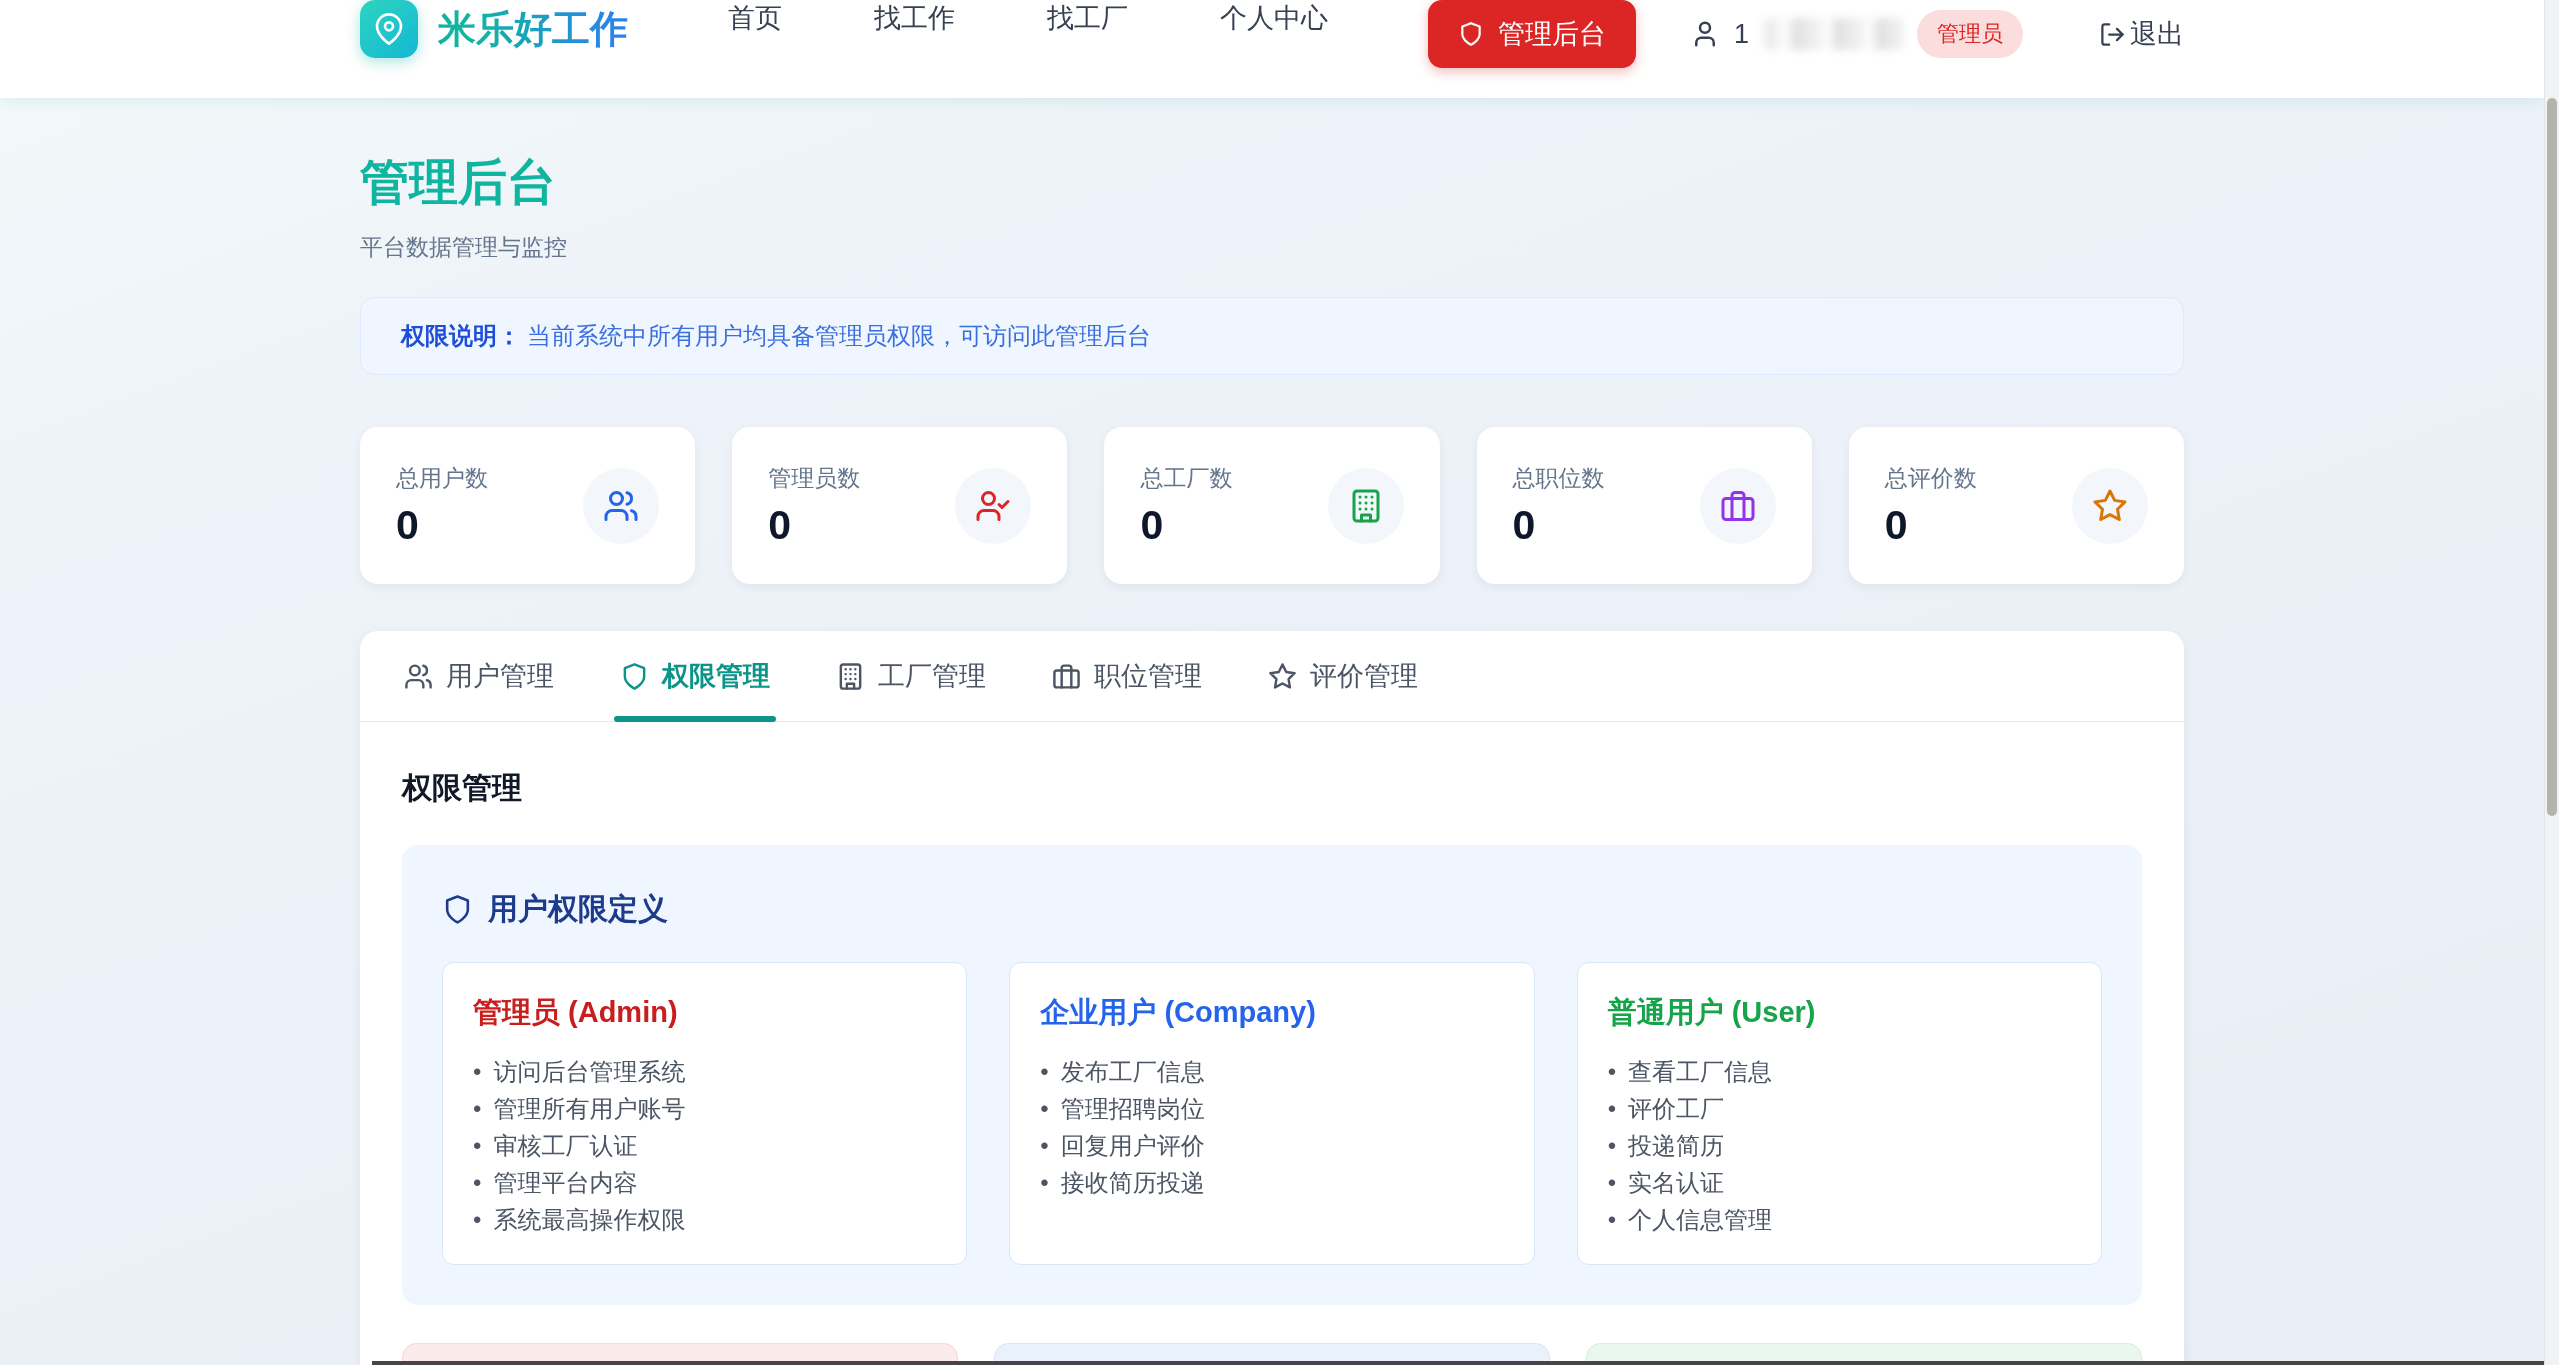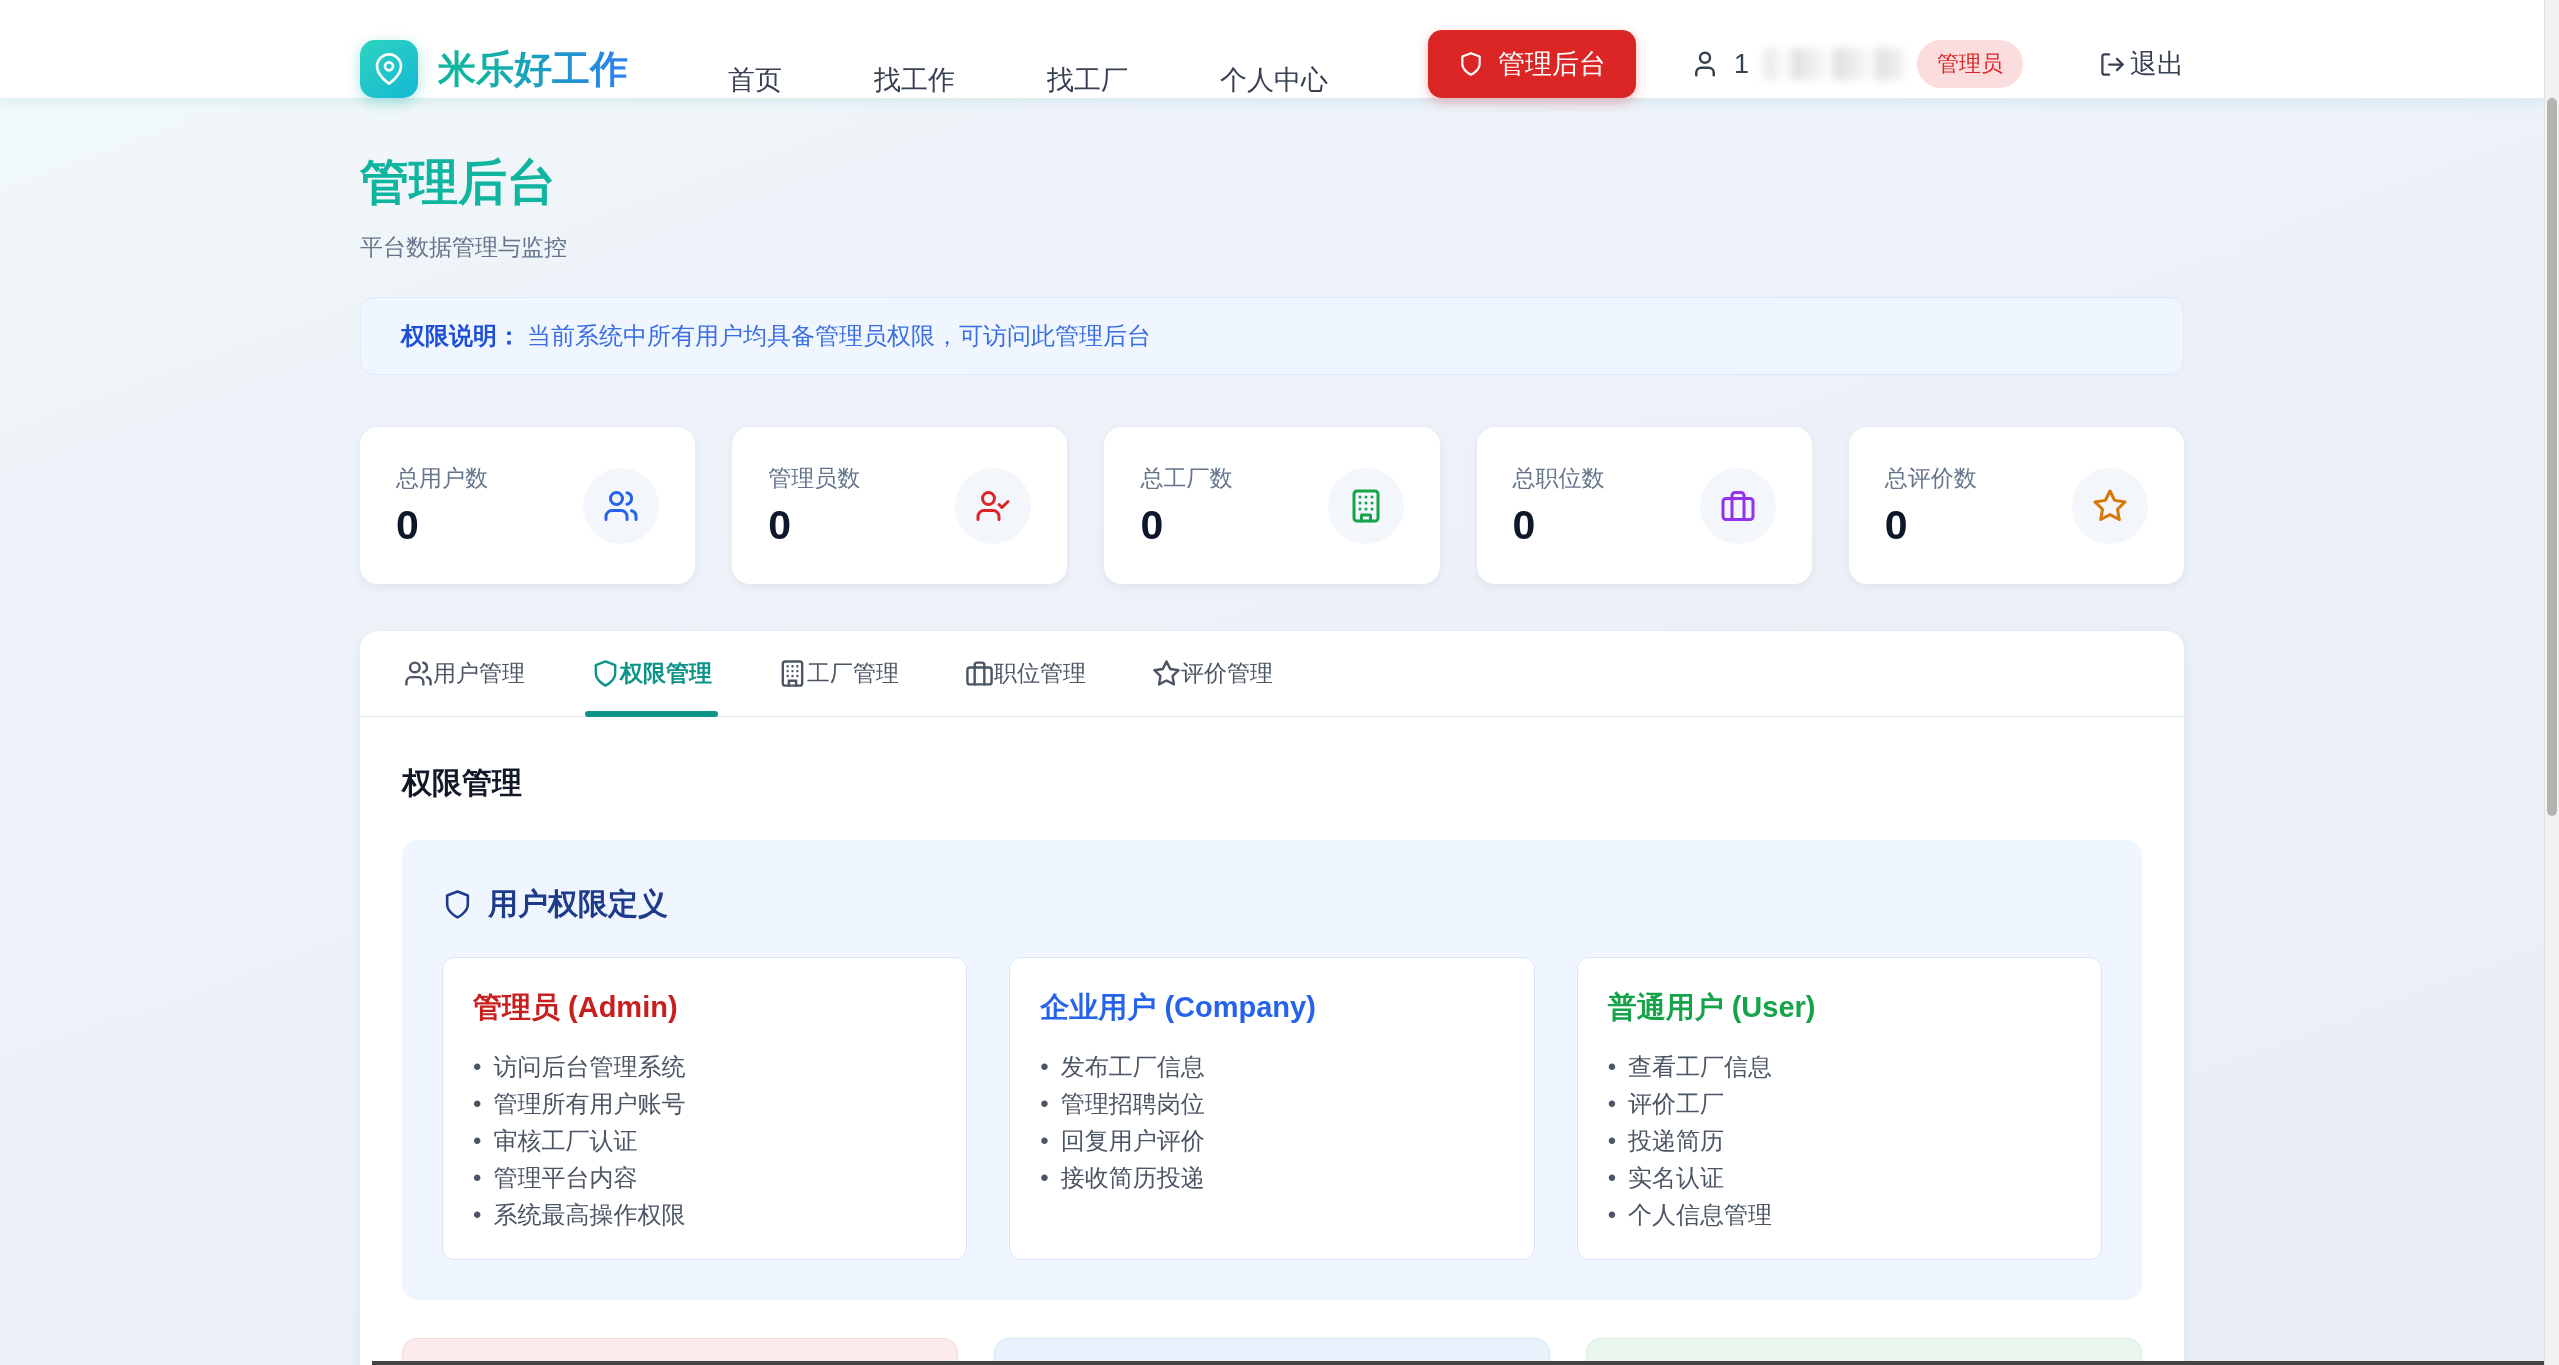--- a/index.html
+++ b/index.html
@@ -7,21 +7,21 @@
   body {
     font-family:"Liberation Sans","DejaVu Sans",sans-serif;
     background:linear-gradient(160deg,#f2faf9 0%,#eef2f9 25%,#e9eef6 100%);
     position:relative; color:#111827;
   }
   .viewport { position:absolute; top:0; left:0; right:15px; bottom:0; overflow:hidden; }
   .container { width:1824px; margin:0 auto; }
 
   
   .navbar { background:#ffffff; height:98px; box-shadow:0 2px 14px rgba(13,148,136,.12); position:relative; z-index:5; }
-  .nav-inner { height:98px; display:flex; align-items:flex-end; justify-content:space-between; }
+  .nav-inner { height:98px; display:flex; align-items:flex-start; justify-content:space-between; }
   .brand { display:flex; align-items:center; gap:20px; }
   .logo-box { width:58px; height:58px; border-radius:15px; background:linear-gradient(140deg,#2dd4bf 0%,#14b8d4 100%);
     display:flex; align-items:center; justify-content:center; color:#ffffff; box-shadow:0 4px 14px rgba(20,184,166,.35); }
   .brand-name { font-size:38px; font-weight:bold;
     background:linear-gradient(90deg,#10b5a0 20%,#2d7ff0 100%);
     -webkit-background-clip:text; background-clip:text; color:transparent; }
   .nav-links { display:flex; align-items:center; gap:92px; }
   .nav-link { font-size:27px; color:#374151; cursor:pointer; }
   .nav-right { display:flex; align-items:center; gap:36px; }
   .admin-btn { display:flex; align-items:center; gap:14px; background:#dc2626; color:#ffffff;
@@ -54,21 +54,21 @@
   .stat-value { font-size:41px; font-weight:bold; color:#0f172a; margin-top:8px; }
   .stat-icon { width:76px; height:76px; border-radius:50%; background:#f3f6fa;
     display:flex; align-items:center; justify-content:center; }
   .ic-blue { color:#2563eb; } .ic-red { color:#dc2626; } .ic-green { color:#16a34a; }
   .ic-purple { color:#9333ea; } .ic-amber { color:#d97706; } .ic-navy { color:#1e3a8a; }
 
   
   .main-card { margin-top:47px; background:#ffffff; border-radius:18px;
     box-shadow:0 3px 12px rgba(15,23,42,.06); min-height:900px; }
   .tabbar { display:flex; align-items:stretch; border-bottom:1px solid #e8eaee; padding:0 42px; }
-  .tab { display:flex; align-items:center; font-size:23px; color:#4b5563;
+  .tab { display:flex; align-items:center; gap:13px; font-size:27px; color:#4b5563;
     padding:27px 2px; margin-right:62px; position:relative; cursor:pointer; }
   .tab.active { color:#0d9488; font-weight:bold; }
   .tab.active::after { content:""; position:absolute; left:-4px; right:-4px; bottom:-1px;
     height:6px; background:#0d9488; border-radius:3px; }
 
   .tab-content { padding:46px 42px 60px 42px; }
   .section-heading { font-size:30px; font-weight:bold; color:#111827; }
 
   .perm-panel { margin-top:36px; background:#eff6ff; border-radius:16px; padding:44px 40px 40px 40px; }
   .perm-header { display:flex; align-items:center; gap:15px; color:#1e3a8a; }

